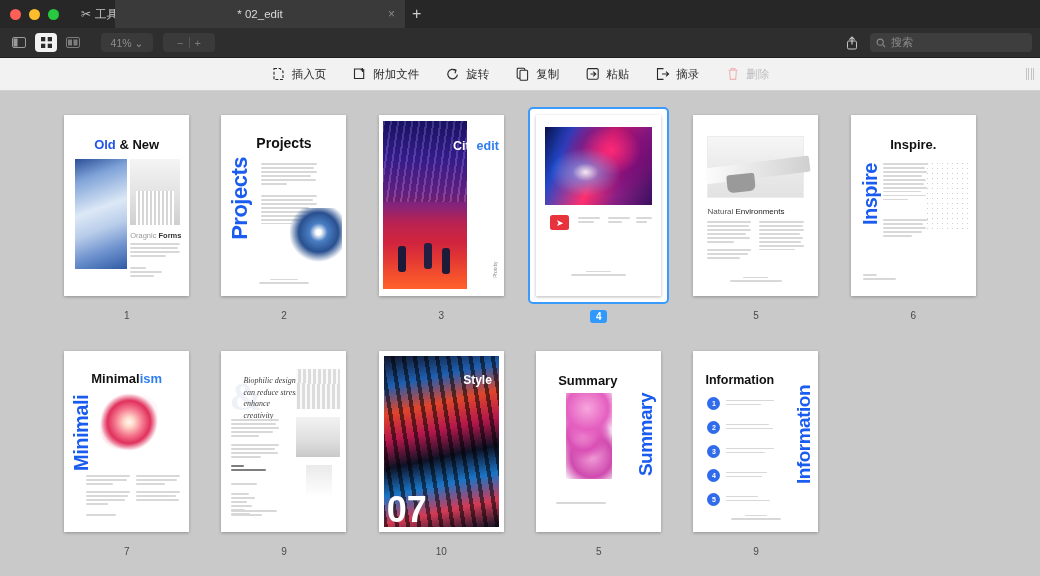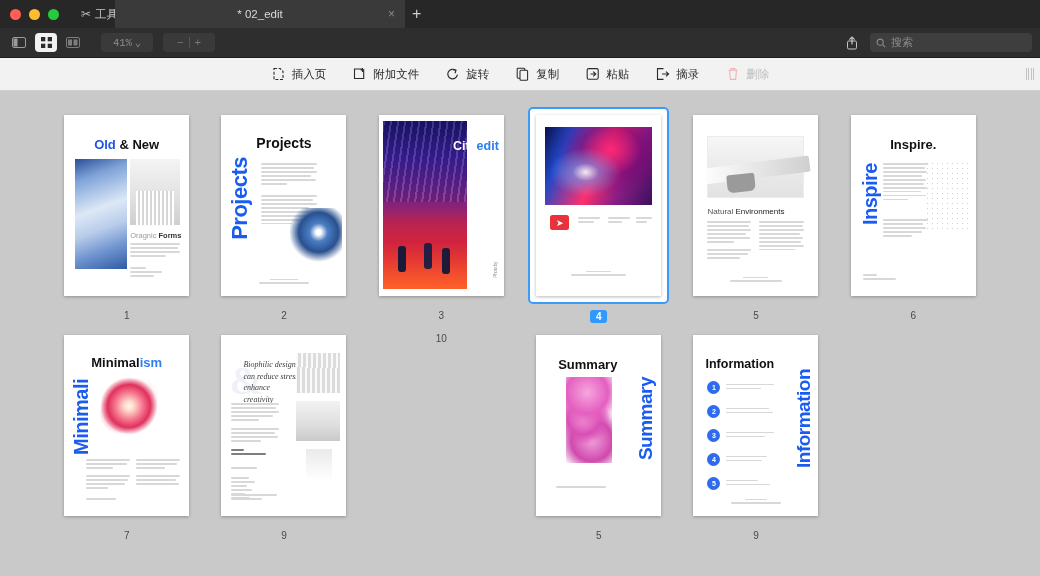--- a/index.html
+++ b/index.html
@@ -40,21 +40,20 @@
   .newtab {
     position: absolute; left: 412px; top: 6px;
     color: #cfcfcf; font-size: 16px; line-height: 16px;
   }
 
   
   .toolbar1 {
     height: 30px; background: #2e2e2e;
     display: flex; align-items: center; padding: 0 8px;
     border-bottom: 1px solid #1d1d1d;
-    font-family: Liberation Mono, monospace;
   }
   .tbtn {
     width: 22px; height: 19px; margin-right: 5px;
     display: flex; align-items: center; justify-content: center;
     border-radius: 4px;
   }
   .tbtn.active { background: #f2f2f2; }
   .zoomsel {
     width: 52px; height: 19px; border-radius: 4px; background: #3a3a3a;
     color: #8d8d8d; font-size: 10.5px;
@@ -85,21 +84,21 @@
   .t2item.disabled { color: #bdbdbd; }
   .t2icon { width: 15px; height: 15px; display: flex; align-items: center; justify-content: center; }
   .grip {
     position: absolute; right: 6px; top: 50%; transform: translateY(-50%);
     display: flex; gap: 1.5px;
   }
   .grip i { display: block; width: 1px; height: 12px; background: #c3c3c3; }
 
   
   .content { height: 485px; background: #c9c9c9; padding: 16px 0 0 0; overflow: hidden; }
-  .grid { display: grid; grid-template-columns: repeat(6, 1fr); row-gap: 4px; padding: 0 48px; }
+  .grid { display: grid; grid-template-columns: repeat(6, 1fr); row-gap: 20px; padding: 0 48px; }
   .cell { display: flex; flex-direction: column; align-items: center; }
   .thumbwrap { padding: 6px; border-radius: 5px; border: 2px solid transparent; }
   .thumbwrap.selected { border-color: #3a9bfd; background: #fff; }
   .page {
     width: 125px; height: 181px; background: #fff;
     box-shadow: 0 1px 3px rgba(0,0,0,.28); position: relative; overflow: hidden;
   }
   .pnum { margin-top: 6px; font-size: 10px; color: #4a4a4a; }
   .pnum.sel {
     background: #2f9afb; color: #fff; border-radius: 3px;
@@ -611,20 +610,27 @@
           <div class="txtblk" style="left:10px;bottom:14px;width:46px;">
             <i class="linez" style="width:100%"></i>
               <i class="linez" style="width:66%"></i>
           </div>
         </div>
       </div>
       <div class="pnum">9</div>
     </div>
 
     <div class="cell">
+      <div class="thumbwrap">
+        <div class="page">
+          <div class="p10-img"></div>
+          <div style="position:absolute;right:12px;top:22px;color:#fff;font-size:12px;font-weight:700;">Style</div>
+          <div style="position:absolute;left:8px;bottom:6px;color:#fff;font-size:36px;font-weight:700;line-height:.9;">07</div>
+        </div>
+      </div>
       <div class="pnum">10</div>
     </div>
 
     <div class="cell">
       <div class="thumbwrap">
         <div class="page">
           <div style="position:absolute;left:22px;top:22px;font-size:13px;font-weight:700;color:#111;">Summary</div>
           <div class="p11-orchid"></div>
           <div class="vert" style="right:4px;top:42px;font-size:19px;">Summary</div>
           <div class="caption" style="bottom:28px;left:-18px;">

